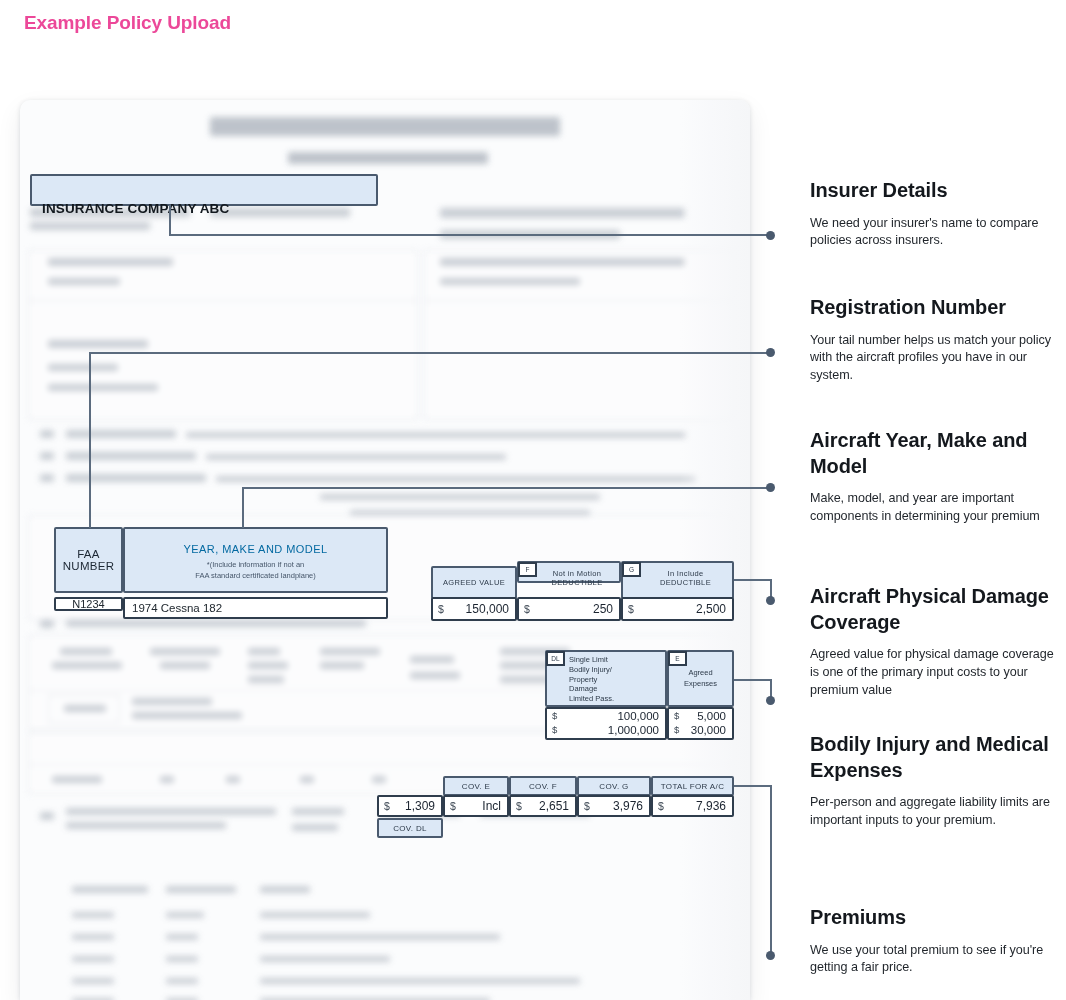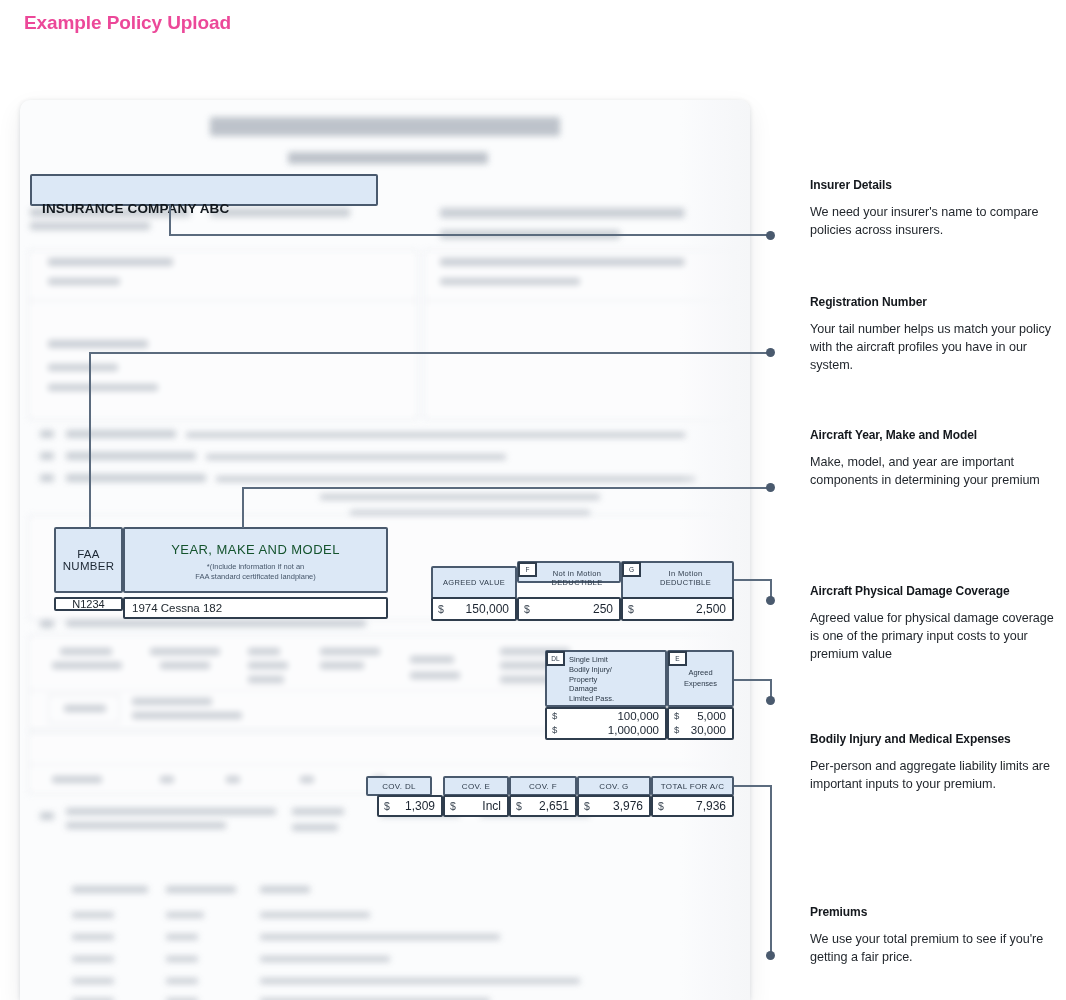--- a/index.html
+++ b/index.html
@@ -77,21 +77,21 @@
 
   
   #faa-head{ left:54px; top:527px; width:69px; height:66px;
              display:flex; flex-direction:column; align-items:center; justify-content:center; }
   #faa-head .l1,#faa-head .l2{ font-size:11.5px; letter-spacing:.3px; color:#1c2733; }
   #faa-val{ left:54px; top:597px; width:69px; height:14px; display:flex; align-items:center; justify-content:center; }
   #faa-val .txt{ font-size:11px; color:#20282f; }
 
   #ymm-head{ left:123px; top:527px; width:265px; height:66px;
              display:flex; flex-direction:column; align-items:center; justify-content:center; padding-top:4px; }
-  #ymm-head .t{ font-size:13px; letter-spacing:.45px; color:#14532d; }
+  #ymm-head .t{ font-size:11px; letter-spacing:.45px; color:#0369a1; }
   #ymm-head .s{ font-size:7.5px; line-height:1.35; color:#46566a; margin-top:5px; text-align:center; }
   #ymm-val{ left:123px; top:597px; width:265px; height:22px; display:flex; align-items:center; padding-left:7px; }
   #ymm-val .txt{ font-size:11.5px; color:#20282f; }
 
   
   #agreed-head{ left:431px; top:566px; width:86px; height:33px; display:flex; align-items:center; justify-content:center; }
   #agreed-val{ left:431px; top:597px; width:86px; height:24px; }
   #nim-head{ left:517px; top:561px; width:104px; height:22px; }
   #nim-val{ left:517px; top:597px; width:104px; height:24px; }
   #im-head{ left:621px; top:561px; width:113px; height:38px; }
@@ -116,38 +116,38 @@
   #bi-val{ left:545px; top:707px; width:122px; height:33px; }
   #med-head{ left:667px; top:650px; width:67px; height:57px;
              display:flex; align-items:center; justify-content:center; }
   #med-head .s{ font-size:7.5px; line-height:1.35; color:#2d3a49; text-align:center; }
   #med-val{ left:667px; top:707px; width:67px; height:33px; }
 
   
   .cov-head{ height:20px; display:flex; align-items:center; justify-content:center; top:776px; }
   .cov-val{ height:22px; top:795px; }
   .cov-head .t{ font-size:8px; letter-spacing:.35px; color:#2d3a49; }
-  #cov-dl-h{ left:366px; width:66px; } #cov-dl-v{ left:377px; width:66px; }
+  #cov-dl-h{ left:377px; width:66px;margin-top:42px; } #cov-dl-v{ left:377px; width:66px; }
   #cov-e-h { left:443px; width:66px; } #cov-e-v { left:443px; width:66px; }
   #cov-f-h { left:509px; width:68px; } #cov-f-v { left:509px; width:68px; }
   #cov-g-h { left:577px; width:74px; } #cov-g-v { left:577px; width:74px; }
   #cov-t-h { left:651px; width:83px; } #cov-t-v { left:651px; width:83px; }
 
   
   .conn{ position:absolute; background:#5b6b7e; }
   .conn.h{ height:1.6px; }
   .conn.v{ width:1.6px; }
   .dot{
     position:absolute; width:9px; height:9px; border-radius:50%;
     background:#4a5a6e;
   }
 
   
   .ann{ position:absolute; left:810px; width:248px; }
-  .ann h3{ font-size:12px; font-weight:700; line-height:1.28; color:#14181d; letter-spacing:-0.1px; }
+  .ann h3{ font-size:20px; font-weight:700; line-height:1.28; color:#14181d; letter-spacing:-0.1px; }
   .ann p{ font-size:12.6px; font-weight:400; line-height:1.42; color:#1f242a; margin-top:11px; letter-spacing:-0.05px; }
   #ann-0{ top:178px; }
   #ann-1{ top:295px; }
   #ann-2{ top:428px; }
   #ann-3{ top:584px; }
   #ann-4{ top:732px; }
   #ann-5{ top:905px; }
 </style>
 </head>
 <body>
@@ -311,21 +311,21 @@
   <div class="hl-white" id="nim-val">
     <div class="money">
       <span class="cur">$</span>
       <span class="num">250</span>
     </div>
   </div>
 
   <div class="hl" id="im-head">
     <div class="tagbox">G</div>
     <div class="cap" style="padding-top:6px;padding-left:16px;">
-      <span>In Motion</span><br>
+      <span>In Include</span><br>
       <span>DEDUCTIBLE</span>
     </div>
   </div>
   <div class="hl-white" id="im-val">
     <div class="money">
       <span class="cur">$</span>
       <span class="num">2,500</span>
     </div>
   </div>
 

